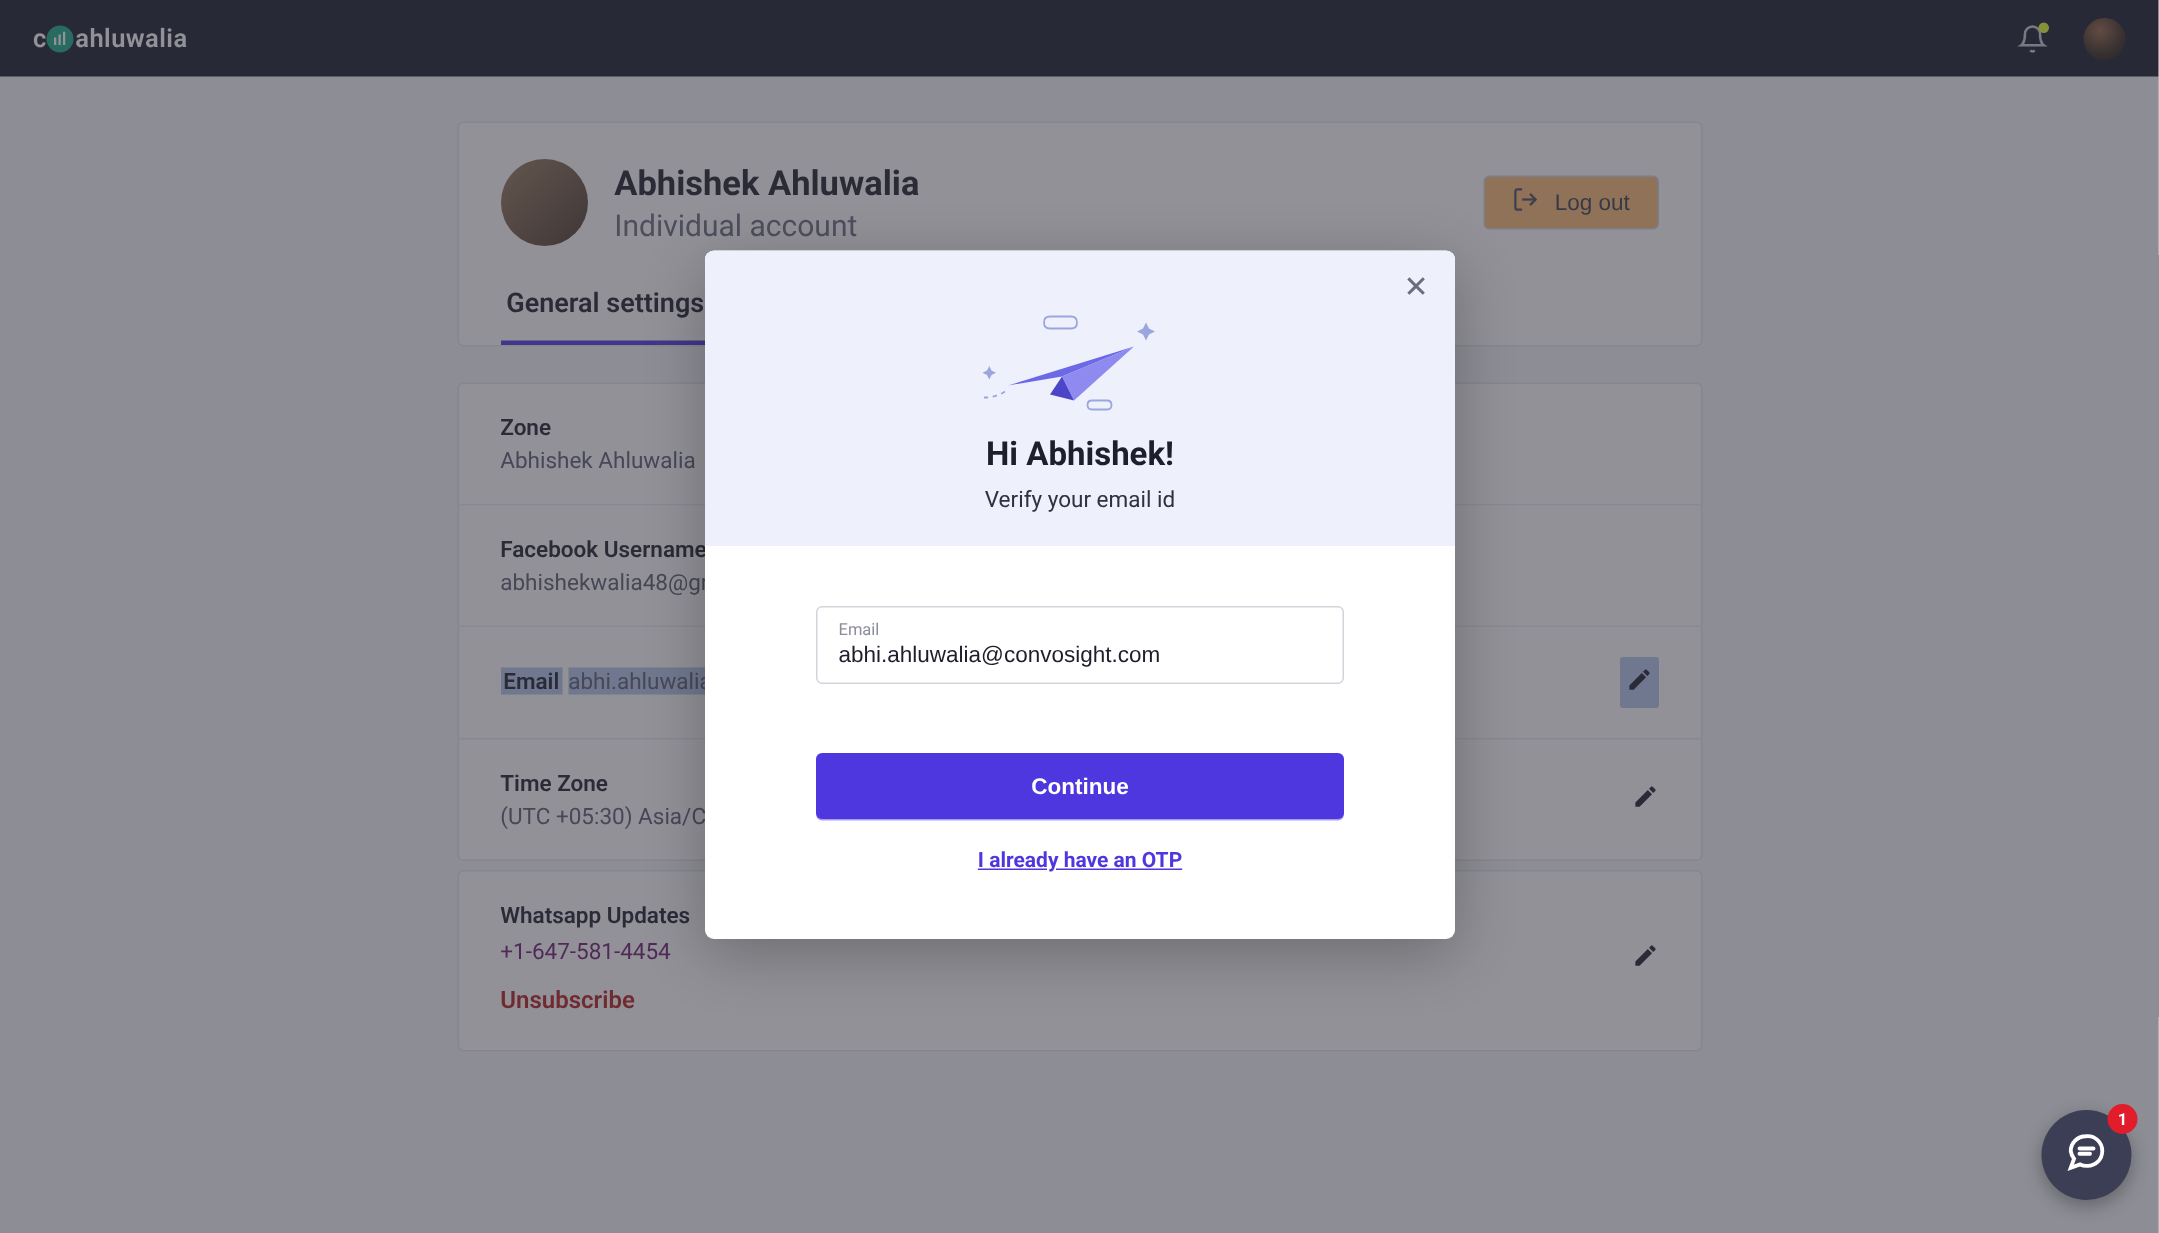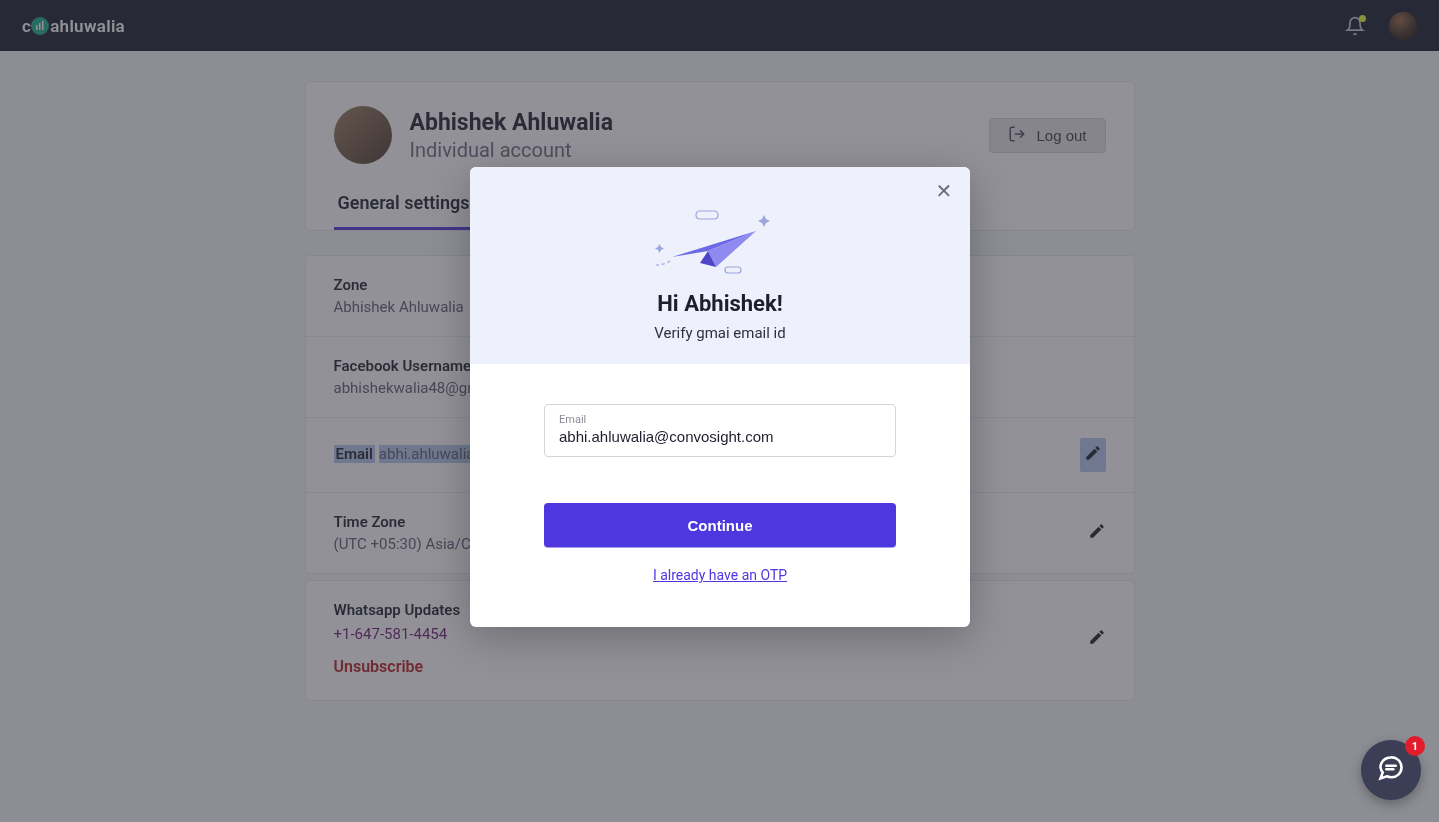--- a/index.html
+++ b/index.html
@@ -68,21 +68,21 @@
   .profile-left { display: flex; align-items: center; gap: 18px; }
   .profile-pic {
     width: 58px; height: 58px; border-radius: 50%;
     background: linear-gradient(135deg, #9b7d5e 0%, #4a372a 100%);
     flex-shrink: 0;
   }
   .profile-name { font-size: 23px; font-weight: 700; color: #1e1e2d; }
   .profile-sub { font-size: 20px; color: #6b6c80; margin-top: 2px; }
   .logout-btn {
     border: 1px solid #d1d5db;
-    background: #e5e5e5;
+    background: #fdba74;
     border-radius: 4px;
     padding: 6px 18px;
     display: flex;
     align-items: center;
     gap: 10px;
     font-size: 15px;
     color: #3b3d4d;
     cursor: pointer;
   }
   .logout-btn svg { width: 18px; height: 18px; color: #4a4b5c; }
@@ -182,21 +182,21 @@
     border-radius: 4px;
     font-size: 15px;
     font-weight: 600;
     cursor: pointer;
     box-shadow: 0 1px 0 rgba(79,55,224,0.5);
   }
   .otp-link {
     margin-top: 20px;
     text-align: center;
     font-size: 14px;
-    font-weight: 400;
+    font-weight: 700;
     color: #4f37e0;
     text-decoration: underline;
     cursor: pointer;
   }
 
   
   .chat-fab {
     position: absolute;
     right: 18px; bottom: 22px;
     width: 60px; height: 60px;
@@ -343,21 +343,21 @@
         <path d="M8 46 l1.5 -3 l1.5 3 l3 1.5 l-3 1.5 l-1.5 3 l-1.5 -3 l-3 -1.5 z" fill="#9aa6dd"></path>
 
         <polygon points="22,56 106,30 58,50" fill="#6b69e6"></polygon>
         <polygon points="58,50 106,30 66,66" fill="#8f8af0"></polygon>
         <polygon points="58,50 66,66 50,62" fill="#4c45c8"></polygon>
 
         <path d="M20 60 q-6 4 -14 4" fill="none" stroke="#9aa6dd" stroke-width="1.2" stroke-dasharray="3 3"></path>
       </svg>
     </div>
     <div class="modal-title">Hi Abhishek!</div>
-    <div class="modal-sub">Verify gmai email id</div>
+    <div class="modal-sub">Verify your email id</div>
   </div>
   <div class="modal-body">
     <div class="field">
       <div class="field-label">Email</div>
       <input class="field-input" type="text" value="abhi.ahluwalia@convosight.com" style="">
     </div>
     <button class="continue-btn">Continue</button>
     <div class="otp-link">I already have an OTP</div>
   </div>
 </div>

